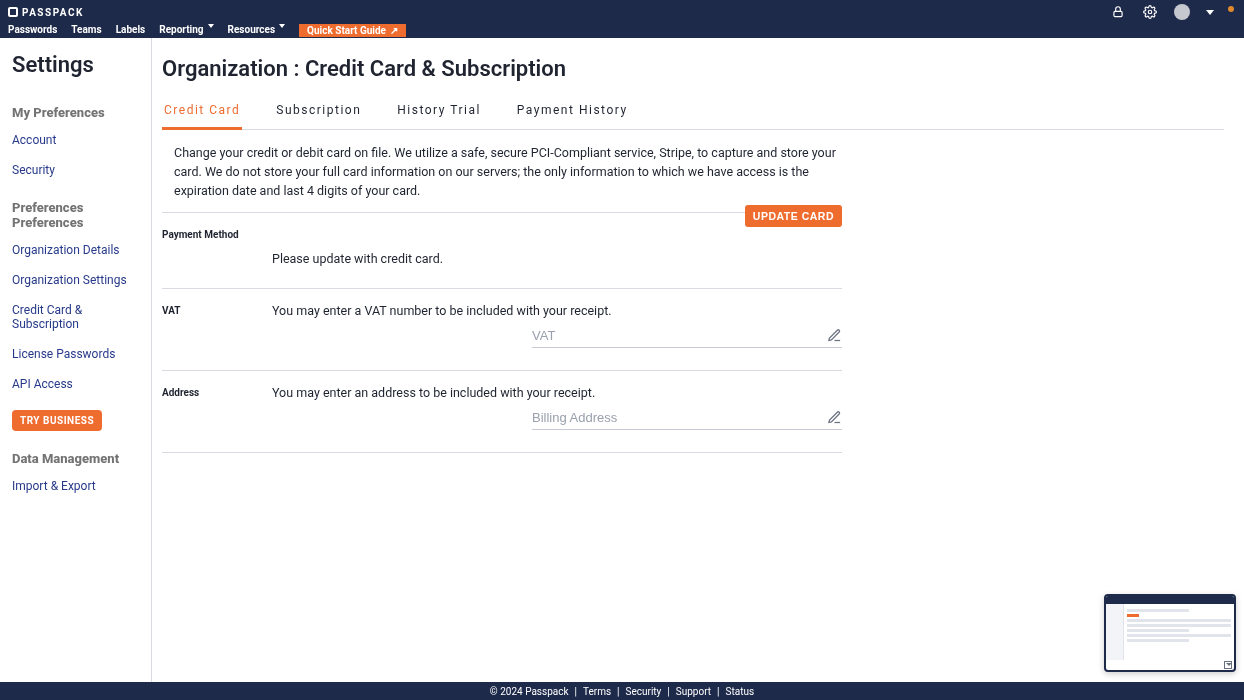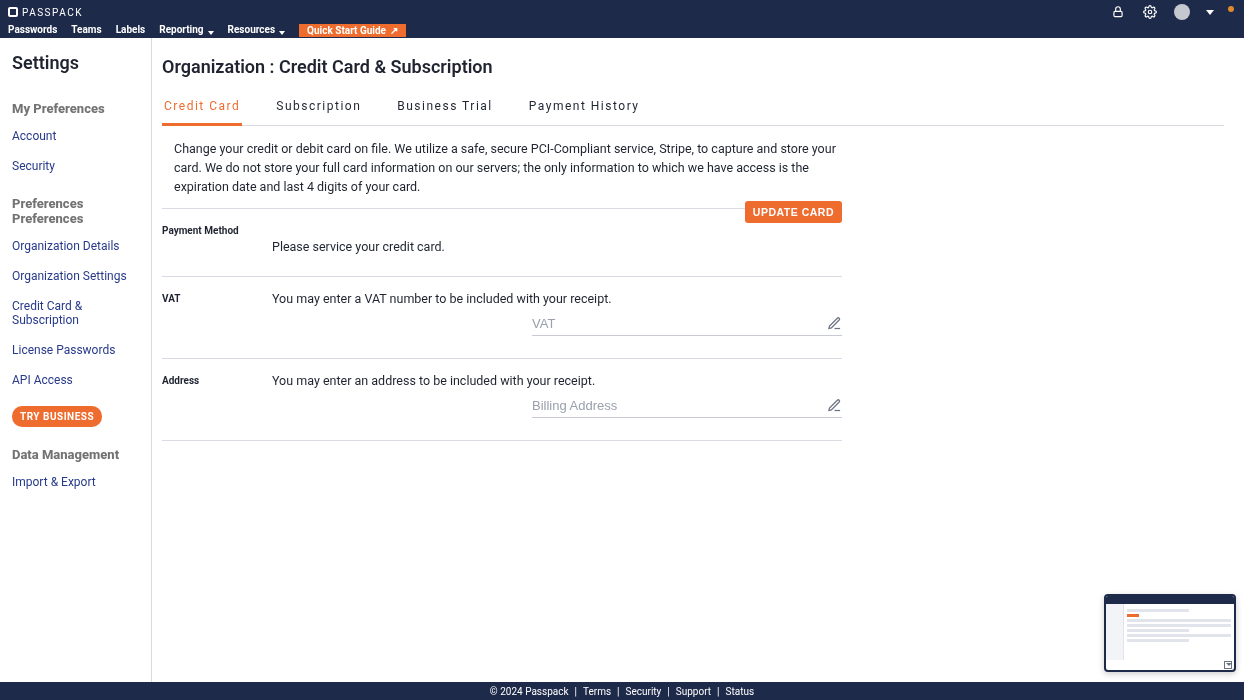--- a/index.html
+++ b/index.html
@@ -19,21 +19,21 @@
     background: #1e2a4a;
     display: flex;
     align-items: center;
     padding: 0 8px;
     color: #ffffff;
   }
   .brand { display: flex; align-items: center; gap: 4px; }
   .brand-logo {
     width: 10px; height: 10px; border: 2px solid #fff; border-radius: 2px;
   }
-  .brand-text { font-size: 10px; letter-spacing: 1.5px; font-weight: 400; }
+  .brand-text { font-size: 10px; letter-spacing: 1.5px; font-weight: 700; }
   .topbar-spacer { flex: 1; }
   .topbar-icons { display: flex; align-items: center; gap: 16px; }
   .icon-btn { width: 16px; height: 16px; display: inline-flex; align-items: center; justify-content: center; color: #fff; }
   .avatar { width: 16px; height: 16px; border-radius: 50%; background: #c6c8d0; }
   .caret-down {
     width: 0; height: 0;
     border-left: 4px solid transparent;
     border-right: 4px solid transparent;
     border-top: 5px solid #fff;
   }
@@ -45,21 +45,21 @@
     height: 14px;
     background: #1e2a4a;
     display: flex;
     align-items: flex-start;
     padding: 0 8px 2px 8px;
     color: #ffffff;
     gap: 14px;
     font-size: 10px;
     font-weight: 700;
   }
-  .nav-link { color: #ffffff; cursor: pointer; display: inline-flex; align-items: flex-end; gap: 4px; }
+  .nav-link { color: #ffffff; cursor: pointer; display: inline-flex; align-items: flex-start; gap: 4px; }
   .nav-caret {
     width: 0; height: 0;
     border-left: 3px solid transparent;
     border-right: 3px solid transparent;
     border-top: 4px solid #fff;
   }
   .quick-start {
     background: #ef6c2f;
     border-radius: 0;
     padding: 1px 8px;
@@ -75,56 +75,56 @@
     height: calc(700px - 24px - 14px - 18px); 
   }
   .sidebar {
     width: 152px;
     border-right: 1px solid #d9dbe3;
     padding: 14px 12px 10px 12px;
     display: flex;
     flex-direction: column;
     gap: 10px;
   }
-  .sidebar-title { font-size: 18px; font-weight: 600; margin-bottom: 8px; }
+  .sidebar-title { font-size: 22px; font-weight: 600; margin-bottom: 8px; }
   .sidebar-heading {
     font-weight: 800;
     font-size: 13px;
     color: #737373;
     margin-top: 10px;
   }
   .sidebar-link {
     font-size: 12px;
     color: #273a8a;
     cursor: pointer;
     padding: 3px 0;
   }
   .try-btn {
     display: inline-block;
     background: #ef6c2f;
     color: #ffffff;
     font-size: 10px;
     font-weight: 700;
     letter-spacing: .5px;
     padding: 5px 8px;
-    border-radius: 10px;
+    border-radius: 4px;
     margin-top: 6px;
     cursor: pointer;
     width: fit-content;
   }
 
   
   .content {
     flex: 1;
     padding: 12px 20px 0 10px;
     overflow: auto;
     position: relative;
   }
   .page-title {
-    font-size: 18px;
+    font-size: 22px;
     font-weight: 600;
     margin: 6px 0 14px 0;
   }
 
   .subtabs {
     display: flex;
     gap: 32px;
     border-bottom: 1px solid #d9dbe3;
     font-size: 12px;
     letter-spacing: 1.5px;
@@ -155,21 +155,21 @@
     grid-template-columns: 110px 1fr;
     column-gap: 0;
   }
   .row:last-of-type { border-bottom: 1px solid #d9dbe3; }
   .row-label { font-size: 10px; font-weight: 700; padding-top: 2px; }
   .row-body { display: flex; flex-direction: column; gap: 10px; }
   .row-help { font-size: 12.5px; color: #1f2430; }
 
   .inline-action {
     display: flex; align-items: flex-end; justify-content: flex-end; gap: 10px;
-    margin-top: -22px; margin-bottom: 6px;
+    margin-top: -22px; margin-bottom: 14px;
   }
   .update-btn {
     background: #ef6c2f;
     color: #fff;
     font-size: 10.5px;
     font-weight: 700;
     letter-spacing: .5px;
     border: none;
     border-radius: 3px;
     padding: 5px 8px;
@@ -305,36 +305,36 @@
     <div class="sidebar-heading">Data Management</div>
     <div class="sidebar-link"><span>Import &amp; Export</span></div>
   </aside>
 
   <section class="content">
     <h1 class="page-title">Organization : Credit Card &amp; Subscription</h1>
 
     <div class="subtabs">
       <div class="subtab active"><span>Credit Card</span></div>
       <div class="subtab"><span>Subscription</span></div>
-      <div class="subtab"><span>Business Trial</span></div>
+      <div class="subtab"><span>History Trial</span></div>
       <div class="subtab"><span>Payment History</span></div>
     </div>
 
     <div class="section-wrap">
       <p class="info-text">Change your credit or debit card on file. We utilize a safe, secure PCI-Compliant service, Stripe, to capture and store your card. We do not store your full card information on our servers; the only information to which we have access is the expiration date and last 4 digits of your card.</p>
 
       <div class="row">
         <div class="row-label">Payment Method</div>
         <div class="row-body">
           <div class="inline-action">
             <button class="update-btn">
               <span>UPDATE CARD</span>
             </button>
           </div>
-          <div class="row-help">Please service your credit card.</div>
+          <div class="row-help">Please update with credit card.</div>
         </div>
       </div>
 
       <div class="row">
         <div class="row-label">VAT</div>
         <div class="row-body">
           <div class="row-help">You may enter a VAT number to be included with your receipt.</div>
           <div class="field-line">
             <input class="ghost-input" placeholder="VAT" style="">
             <span class="edit-icon">

